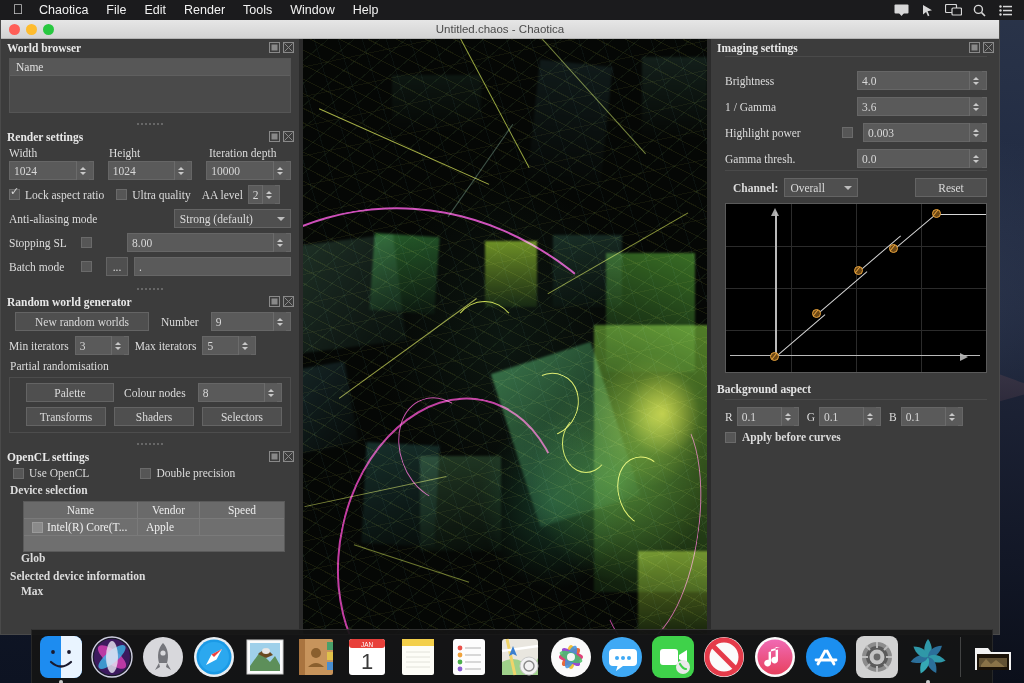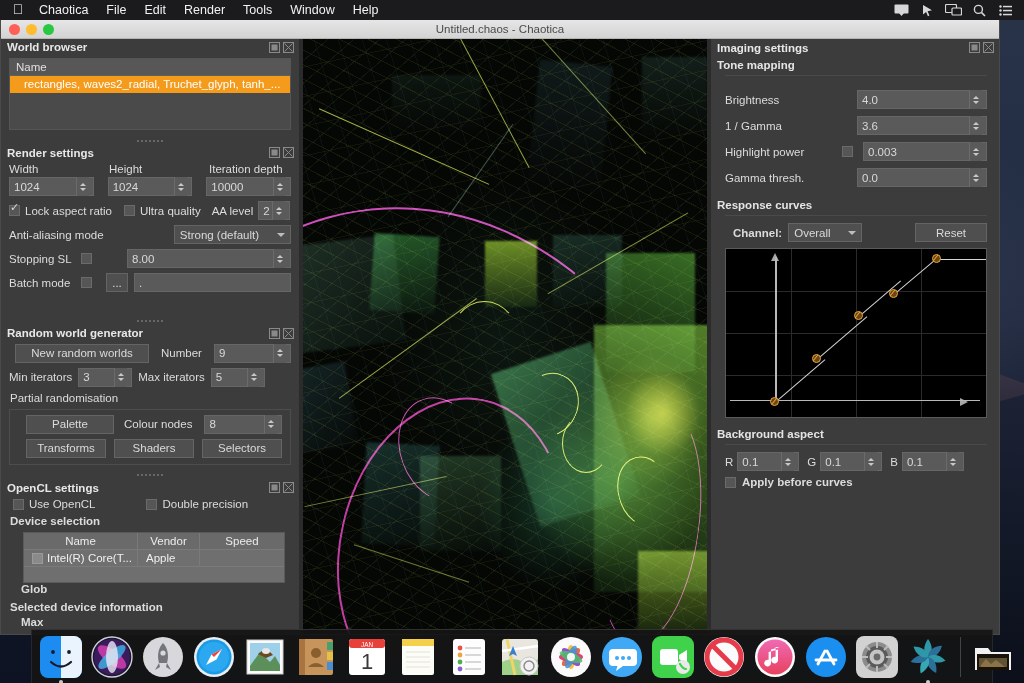--- a/index.html
+++ b/index.html
@@ -62,21 +62,21 @@
   }
   .traffic { display: flex; gap: 6px; padding-left: 8px; }
   .traffic i { width: 11px; height: 11px; border-radius: 50%; display: block; }
   .traffic .r { background: #ff5f57; }
   .traffic .y { background: #febc2e; }
   .traffic .g { background: #28c840; }
   .win-title {
     position: absolute; left: 0; right: 0; text-align: center;
     font-size: 11.5px; color: #4b4b4b;
   }
-  .winbody { flex: 1 1 auto; display: flex; min-height: 0; background: #fde047; }
+  .winbody { flex: 1 1 auto; display: flex; min-height: 0; background: #fde047; font-family: Liberation Serif, serif; }
 
   
   .panel {
     background: #3c3c3c; color: #dcdcdc;
     font-size: 11.5px;
     display: flex; flex-direction: column;
   }
   .panel.left  { width: 298px; flex: 0 0 298px; overflow: hidden; }
   .panel.right { width: 288px; flex: 0 0 288px; overflow: hidden; }
 
@@ -323,21 +323,20 @@
                   <rect x="0.5" y="0.5" width="10" height="10" fill="none" stroke="#c9c9c9"></rect>
                   <line x1="1.5" y1="1.5" x2="9.5" y2="9.5" stroke="#c9c9c9"></line>
                   <line x1="9.5" y1="1.5" x2="1.5" y2="9.5" stroke="#c9c9c9"></line>
                 </svg>
             </span>
           </div>
         </div>
         <div class="sec-body">
           <div class="listbox">
             <div class="hdr">Name</div>
-            <div class="row-sel">rectangles, waves2_radial, Truchet_glyph, tanh_...</div>
             <div class="blank"></div>
             <div class="blank"></div>
           </div>
         </div>
 
         <div class="grip">
             <i></i>
           </div>
 
         <div class="dock-title">
@@ -417,21 +416,21 @@
             <span class="chk"></span>
             <span class="field" style="flex:1; margin-left:29px">
               <span>8.00</span>
               <span class="spin">
                   <b class="up"></b>
                   <b class="dn"></b>
                 </span>
             </span>
           </div>
 
-          <div class="row" style="margin-bottom:18px;">
+          <div class="row" style="margin-bottom:2px;">
             <span class="lbl" style="width:66px">Batch mode</span>
             <span class="chk"></span>
             <span class="btn" style="width:22px; margin-left:8px">...</span>
             <span class="field" style="flex:1">
               <span>.</span>
             </span>
           </div>
         </div>
 
         <div class="grip">
@@ -625,21 +624,20 @@
             <span class="mini-btn">
               <svg width="11" height="11" viewBox="0 0 11 11">
                   <rect x="0.5" y="0.5" width="10" height="10" fill="none" stroke="#c9c9c9"></rect>
                   <line x1="1.5" y1="1.5" x2="9.5" y2="9.5" stroke="#c9c9c9"></line>
                   <line x1="9.5" y1="1.5" x2="1.5" y2="9.5" stroke="#c9c9c9"></line>
                 </svg>
             </span>
           </div>
         </div>
 
-        <div class="sub-head">Tone mapping</div>
         <div style="margin:0 12px 0 14px; border-top:1px solid #4a4a4a; padding-top:14px">
 
           <div class="row" style="margin-bottom:7px">
             <span class="lbl" style="width:126px">Brightness</span>
             <span class="field" style="flex:1">
               <span>4.0</span>
               <span class="spin">
                   <b class="up"></b>
                   <b class="dn"></b>
                 </span>
@@ -675,21 +673,20 @@
             <span class="field" style="flex:1">
               <span>0.0</span>
               <span class="spin">
                   <b class="up"></b>
                   <b class="dn"></b>
                 </span>
             </span>
           </div>
         </div>
 
-        <div class="sub-head" style="padding-top:10px">Response curves</div>
         <div style="margin:0 12px 0 14px; border-top:1px solid #4a4a4a;"></div>
         <div class="row" style="margin:7px 12px 0 22px">
           <span class="lbl" style="font-weight:bold">Channel:</span>
           <span class="combo" style="width:74px">
             <span>Overall</span>
             <span class="caret"></span>
           </span>
           <span class="btn" style="width:72px; margin-left:auto">Reset</span>
         </div>
 

